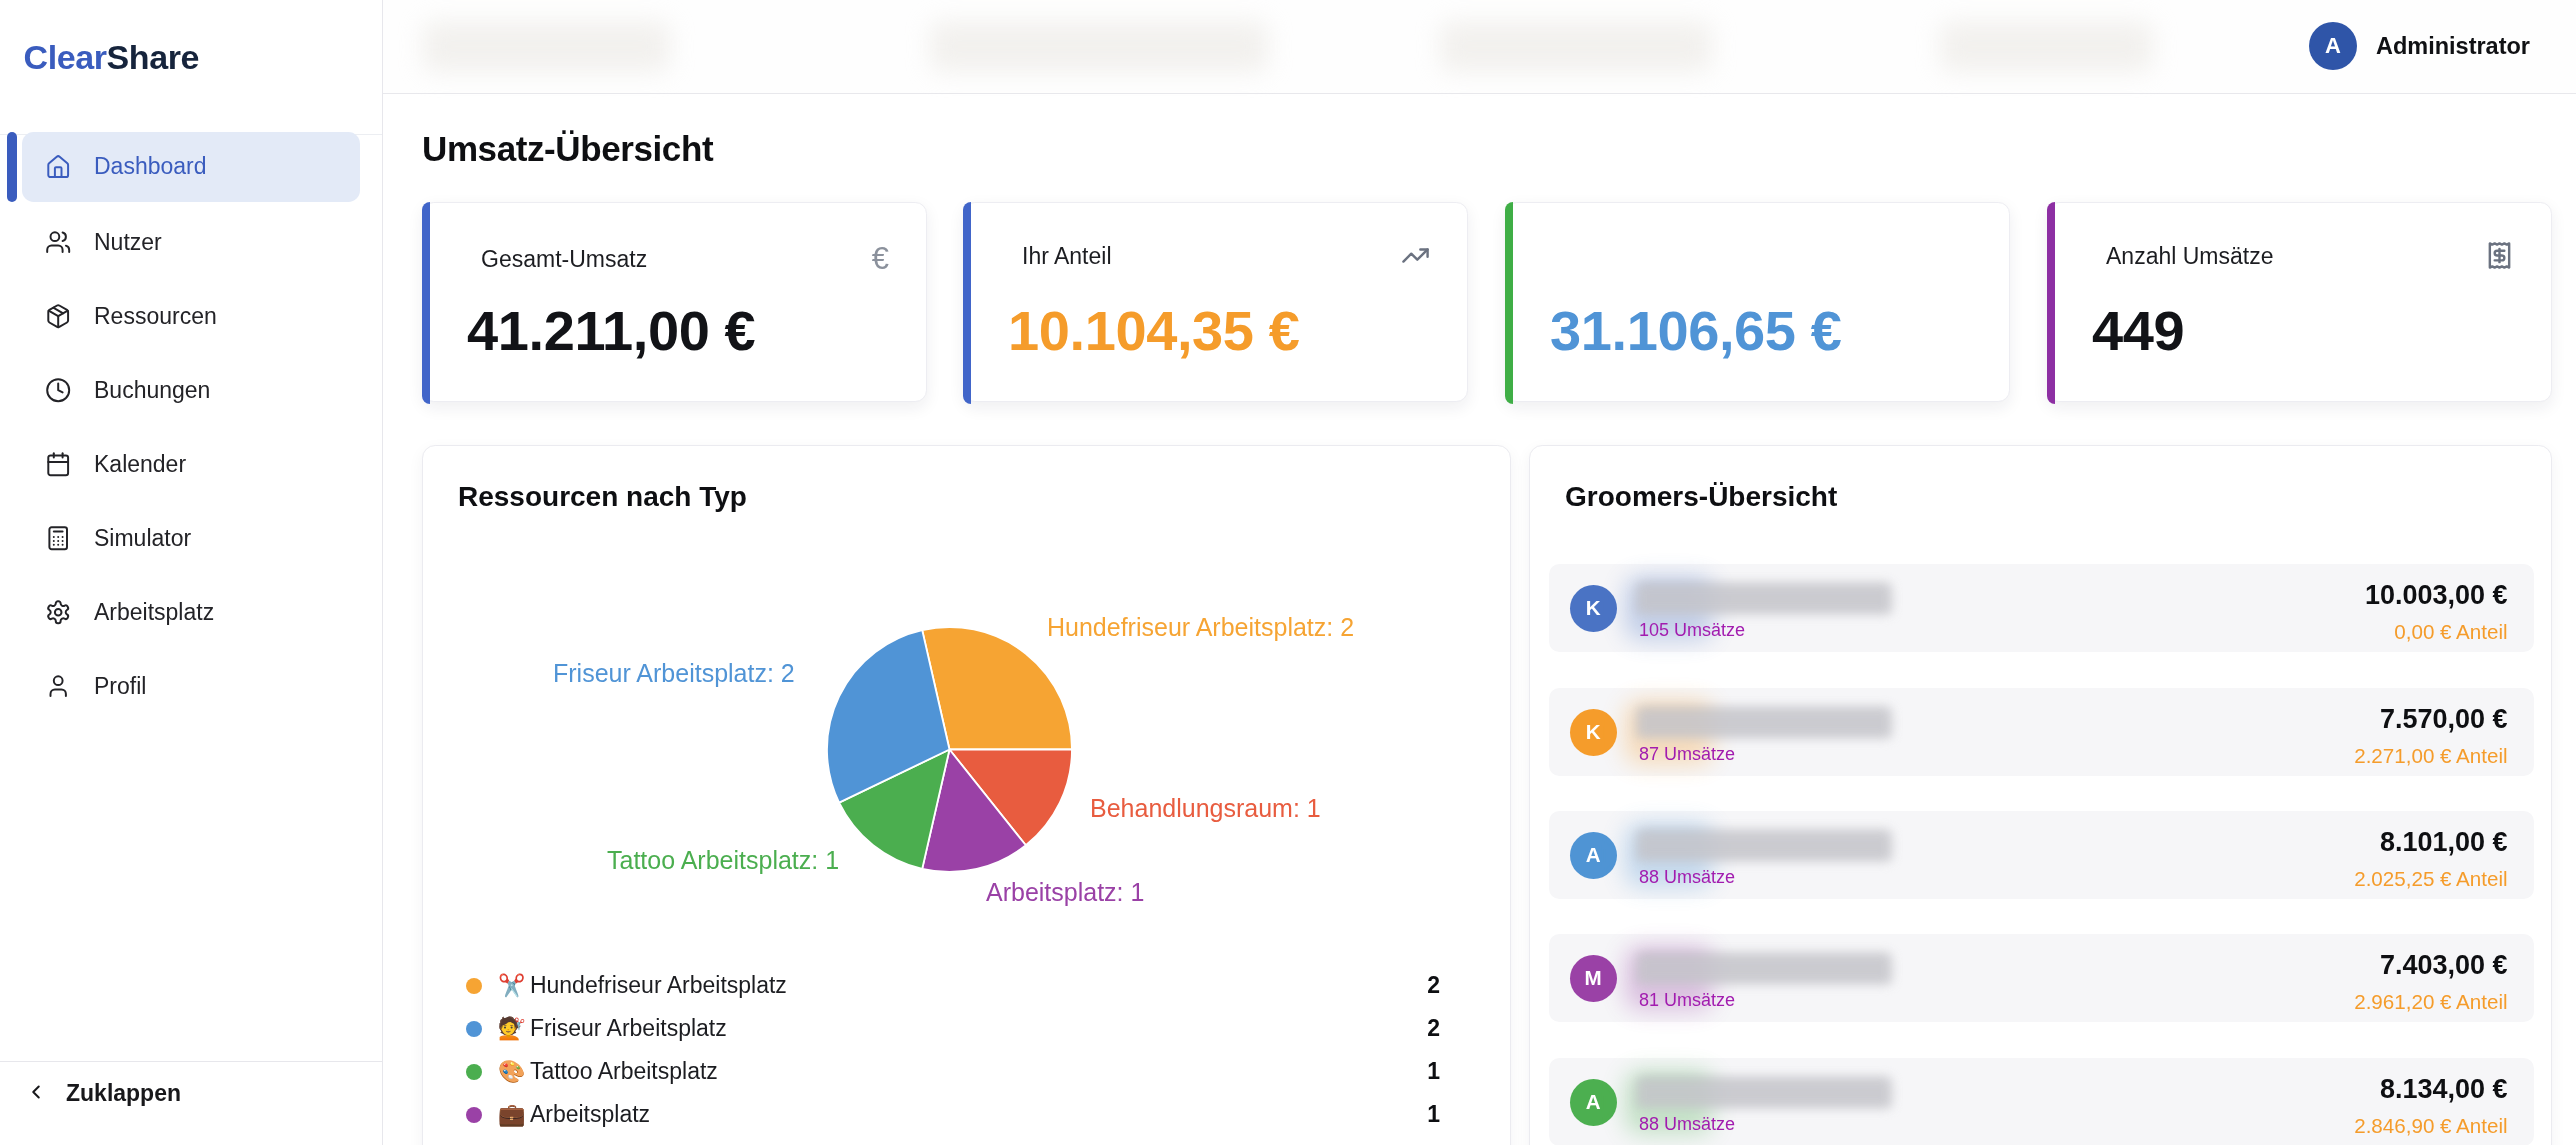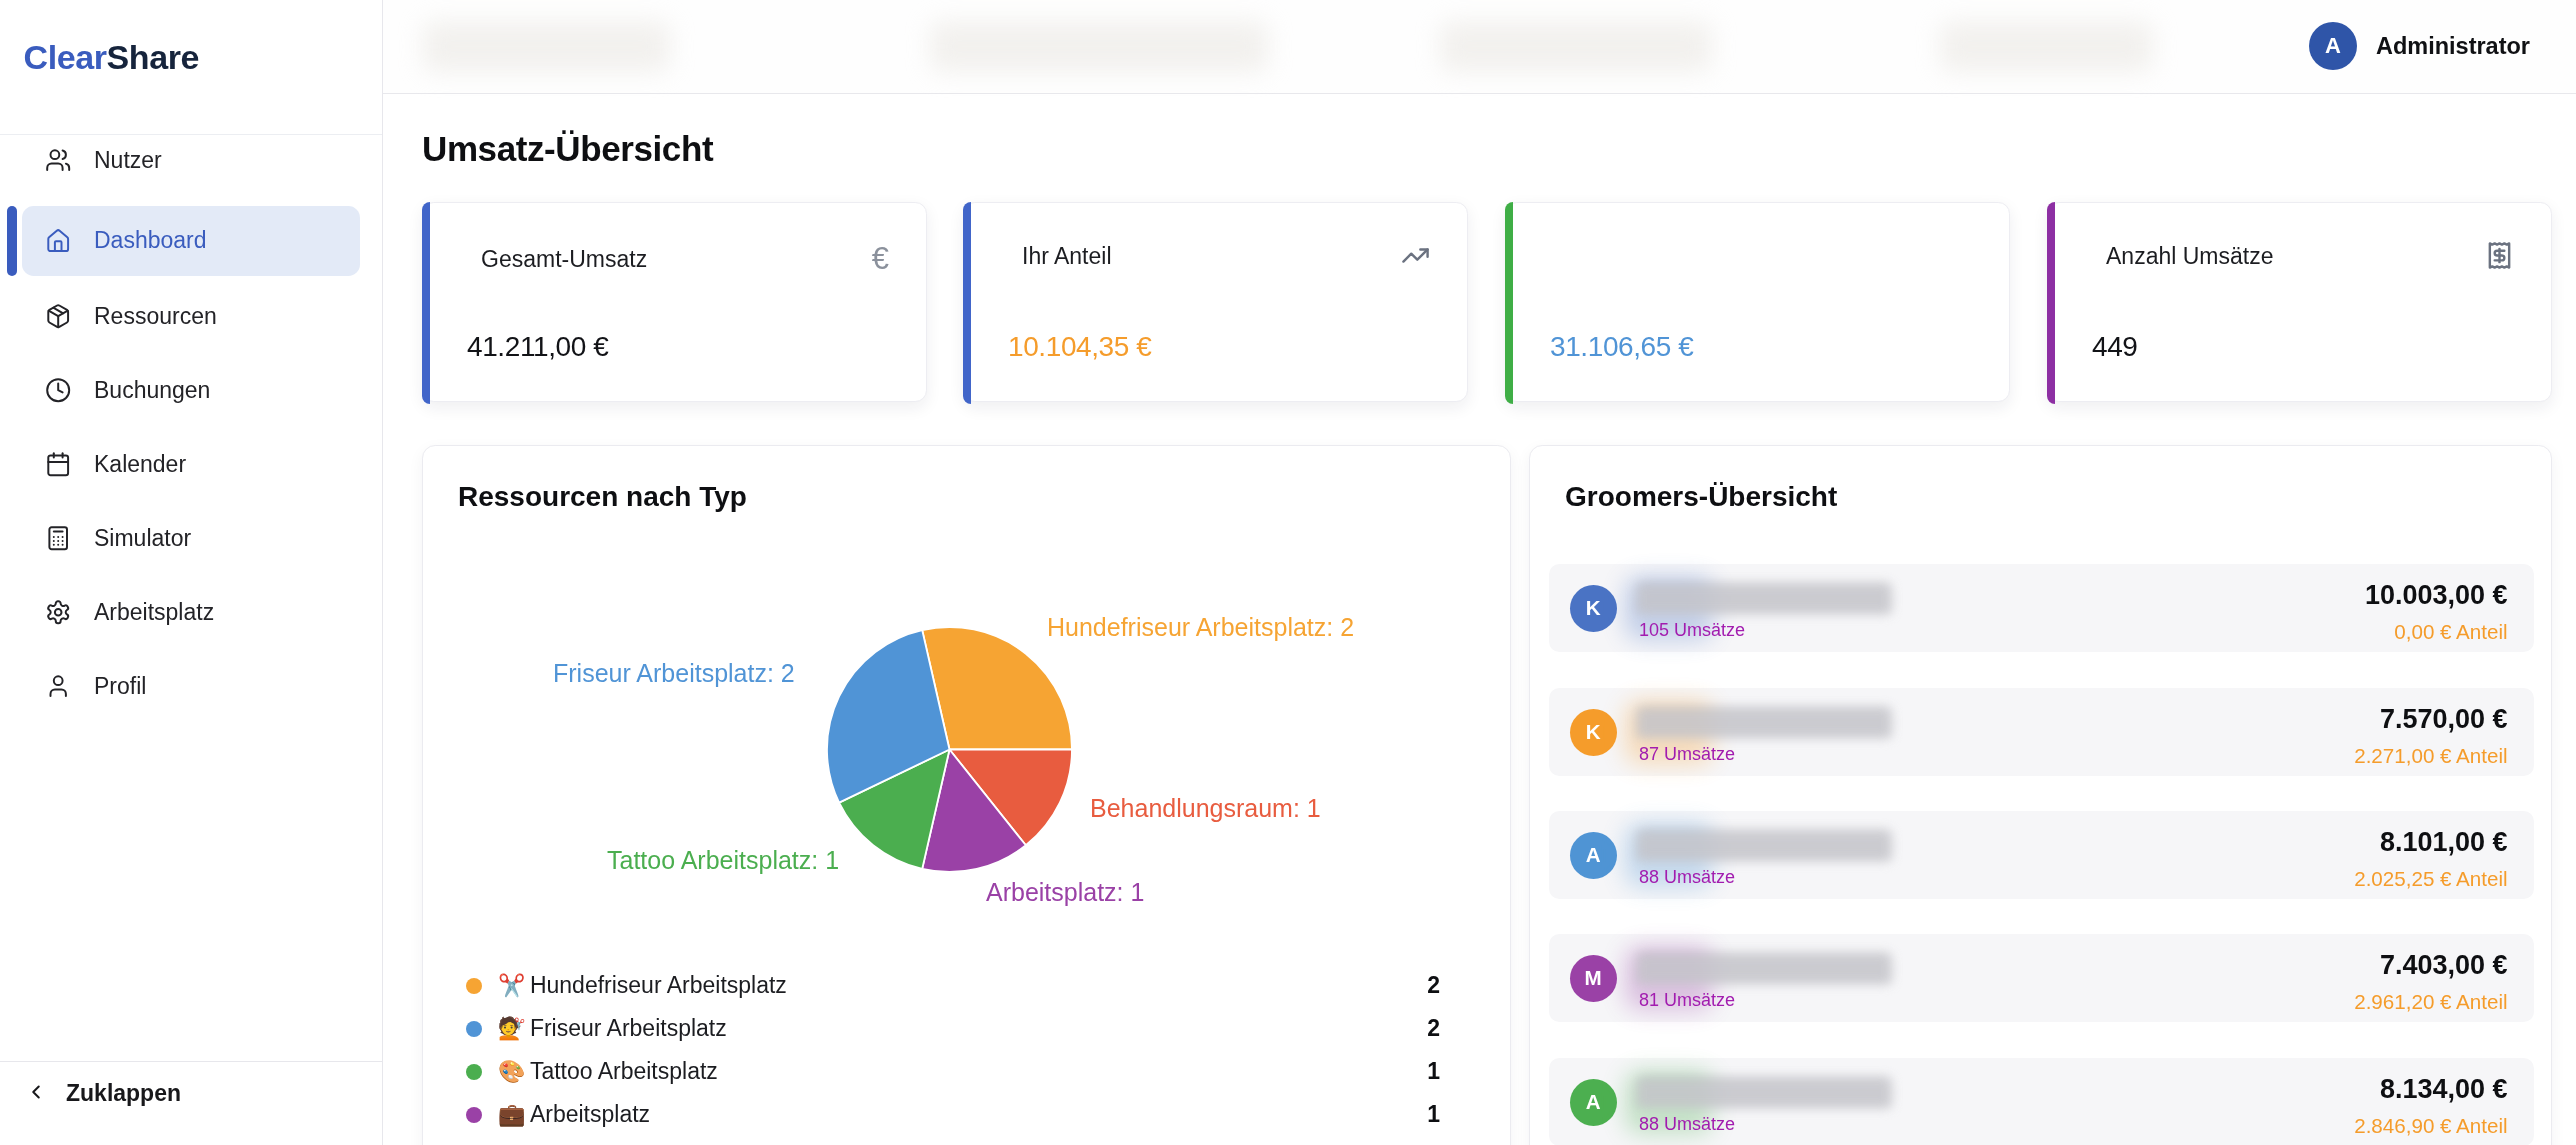--- a/index.html
+++ b/index.html
@@ -42,21 +42,21 @@
   
   .main-title { position:absolute; left:422px; top:129px; font-size:35px; font-weight:800; color:#0e0f12; letter-spacing:-0.4px; }
 
   .stat-card { position:absolute; top:202px; width:505px; height:200px; background:#fff; border:0.7px solid #ededf2; border-radius:11.7px; box-shadow:0 5.9px 16px rgba(30,35,60,.07); }
   .stat-accent { position:absolute; left:-0.7px; top:-0.7px; width:8px; height:202px; border-radius:11.7px 0 0 11.7px; }
   .stat-label-row { position:absolute; left:58px; right:37px; top:38px; display:flex; align-items:center; justify-content:space-between; }
   .stat-label { font-size:23px; font-weight:500; color:#1c1d21; }
   .stat-icon { color:#8b919c; }
   .stat-icon svg { width:29px; height:29px; }
   .stat-icon .euro-glyph { font-size:31px; color:#8b919c; font-weight:400; }
-  .stat-value { position:absolute; left:44px; bottom:38px; font-size:28px; font-weight:400; letter-spacing:-0.4px; }
+  .stat-value { position:absolute; left:44px; bottom:38px; font-size:56px; font-weight:700; letter-spacing:-0.4px; }
 
   .panel { position:absolute; top:445px; background:#fff; border:0.7px solid #ebebf0; border-radius:13.2px; box-shadow:0 5.9px 16px rgba(30,35,60,.05); }
   .panel-title { position:absolute; left:35px; top:35px; font-size:28px; font-weight:700; color:#0e0f12; }
   .chart-panel { left:422px; width:1089px; height:808px; }
   .groomers-panel { left:1529px; width:1023px; height:756px; }
 
   
   .pie-wrap { position:absolute; left:404px; top:181px; width:245px; height:245px; }
   .pie-label { position:absolute; font-size:25px; font-weight:400; white-space:nowrap; }
   .pl0 { left:624px; top:167px; }
@@ -89,40 +89,40 @@
 <div id="screen">
 
   <aside class="sidebar">
     <div class="logo-wrap">
       <div class="logo">
         <span class="p1">Clear</span><span class="p2">Share</span>
       </div>
     </div>
 
     <nav class="nav">
+      <div class="nav-item active">
+        <span class="active-bar" style="background: rgb(58, 92, 190);"></span>
+        <span class="nicon">
+          <svg viewBox="0 0 24 24" fill="none" stroke="currentColor" stroke-width="1.8" stroke-linecap="round" stroke-linejoin="round">
+              <path d="M15 21v-8a1 1 0 0 0-1-1h-4a1 1 0 0 0-1 1v8"></path>
+              <path d="M3 10a2 2 0 0 1 .709-1.528l7-6a2 2 0 0 1 2.582 0l7 6A2 2 0 0 1 21 10v9a2 2 0 0 1-2 2H5a2 2 0 0 1-2-2z"></path>
+            </svg>
+        </span>
+        <span class="nlabel">Dashboard</span>
+      </div>
       <div class="nav-item">
         <span class="nicon">
           <svg viewBox="0 0 24 24" fill="none" stroke="currentColor" stroke-width="1.8" stroke-linecap="round" stroke-linejoin="round">
               <path d="M16 21v-2a4 4 0 0 0-4-4H6a4 4 0 0 0-4 4v2"></path>
               <circle cx="9" cy="7" r="4"></circle>
               <path d="M22 21v-2a4 4 0 0 0-3-3.87"></path>
               <path d="M16 3.13a4 4 0 0 1 0 7.75"></path>
             </svg>
         </span>
         <span class="nlabel">Nutzer</span>
-      </div>
-      <div class="nav-item active">
-        <span class="active-bar" style="background: rgb(58, 92, 190);"></span>
-        <span class="nicon">
-          <svg viewBox="0 0 24 24" fill="none" stroke="currentColor" stroke-width="1.8" stroke-linecap="round" stroke-linejoin="round">
-              <path d="M15 21v-8a1 1 0 0 0-1-1h-4a1 1 0 0 0-1 1v8"></path>
-              <path d="M3 10a2 2 0 0 1 .709-1.528l7-6a2 2 0 0 1 2.582 0l7 6A2 2 0 0 1 21 10v9a2 2 0 0 1-2 2H5a2 2 0 0 1-2-2z"></path>
-            </svg>
-        </span>
-        <span class="nlabel">Dashboard</span>
       </div>
       <div class="nav-item">
         <span class="nicon">
           <svg viewBox="0 0 24 24" fill="none" stroke="currentColor" stroke-width="1.8" stroke-linecap="round" stroke-linejoin="round">
               <path d="M21 8a2 2 0 0 0-1-1.73l-7-4a2 2 0 0 0-2 0l-7 4A2 2 0 0 0 3 8v8a2 2 0 0 0 1 1.73l7 4a2 2 0 0 0 2 0l7-4A2 2 0 0 0 21 16z"></path>
               <path d="M3.3 7l8.7 5 8.7-5"></path>
               <path d="M12 22V12"></path>
               <path d="M7.5 4.3l9 5.1"></path>
             </svg>
         </span>

